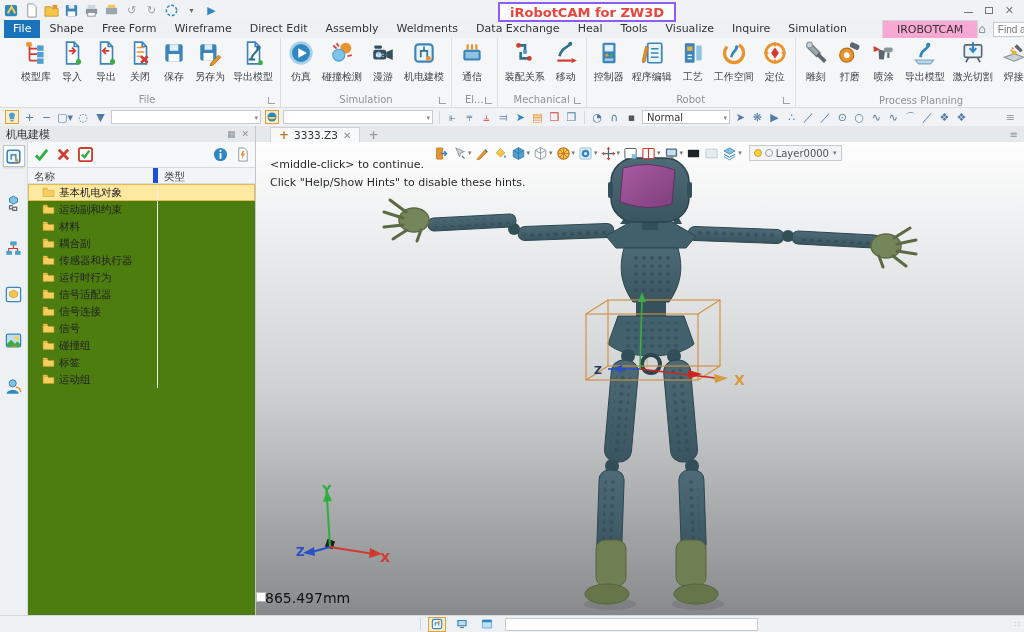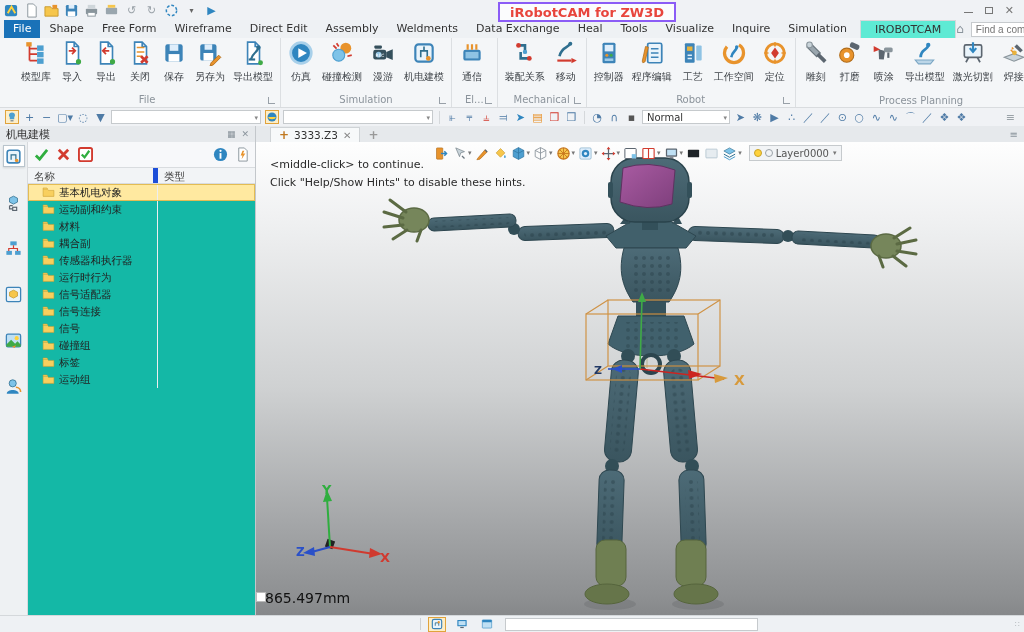--- a/index.html
+++ b/index.html
@@ -12,21 +12,21 @@
   .badge { position:absolute; left:498px; top:2px; border:2px solid #8b5cf6; color:#e8453c; background:#fbfcfd; font-weight:bold; font-size:13px; padding:0 10px; height:20px; line-height:18px; z-index:30; }
   .win-controls { margin-left:auto; display:flex; gap:12px; align-items:center; padding-right:6px; color:#777; }
   .wc-min { width:9px; border-bottom:1px solid #777; height:6px; display:inline-block; }
   .wc-max { width:8px; height:7px; border:1px solid #777; display:inline-block; }
   .wc-close { font-size:11px; color:#777; }
 
   
   .menubar { position:absolute; top:20px; left:0; right:0; height:18px; display:flex; align-items:stretch; padding-left:4px; }
   .menu-item { padding:2px 9px; font-size:11px; color:#333; white-space:nowrap; }
   .menu-item.is-file { background:#1a72b8; color:#fff; }
-  .menu-item.is-ribbontab { background:#5eead4; border:1px solid #d5d8db; border-bottom:none; margin-left:4px; padding:2px 14px; }
+  .menu-item.is-ribbontab { background:#f9a8d4; border:1px solid #d5d8db; border-bottom:none; margin-left:26px; padding:2px 14px; }
   .menu-right { margin-left:auto; display:flex; align-items:center; gap:7px; padding-right:6px; }
   .home-ic { color:#8a949c; font-size:12px; }
   .find-box { width:128px; height:15px; background:#fff; border:1px solid #c6cacd; font-size:10px; color:#999; padding:0 16px 0 4px; position:relative; }
   .find-wrap { position:relative; }
   .caret { font-size:8px; color:#666; }
 
   
   .ribbon { position:absolute; top:38px; left:0; right:0; height:70px; background:#f4f6f8; border-bottom:1px solid #d9dcdf; display:flex; padding-left:14px; }
   .rib-group { display:flex; flex-direction:column; border-right:1px solid #dcdfe2; padding:0 3px; }
   .rib-btn-row { flex:1; display:flex; align-items:flex-start; }
@@ -65,21 +65,21 @@
   .strip-ic svg { width:19px; height:19px; }
   .strip-ic.active { background:#fff; border:1px solid #b9c4cc; box-shadow:0 1px 2px rgba(0,0,0,.12); }
   .panel-main { flex:1; display:flex; flex-direction:column; min-width:0; }
   .panel-toolbar { height:25px; display:flex; align-items:center; gap:6px; padding:0 5px; }
   .pt-ic { width:16px; height:16px; display:inline-flex; align-items:center; justify-content:center; }
   .pt-ic svg { width:15px; height:15px; }
   .pt-spacer { flex:1; }
   .tree-header { height:17px; display:flex; font-size:10.5px; color:#444; background:#f2f4f6; border-top:1px solid #d9dcdf; border-bottom:1px solid #d9dcdf; }
   .th-name { width:130px; padding:2px 0 0 6px; border-right:5px solid #1d4ed8; }
   .th-type { flex:1; padding:2px 0 0 6px; }
-  .tree-rows { flex:1; background:#14b8a6; overflow:hidden;text-align:right; }
+  .tree-rows { flex:1; background:#4d7c0f; overflow:hidden;text-align:right; }
   .tree-row { height:17px; display:flex; align-items:center; font-size:10.5px; color:#222; }
   .tr-name { width:130px; display:flex; align-items:center; gap:4px; padding-left:14px; height:100%; border-right:1px solid #eceef0; }
   .tr-type { flex:1; height:100%; }
   .tree-row.selected { background:#ffe9a0; outline:1px solid #e3bc54; outline-offset:-1px; }
   .tree-row svg { width:13px; height:13px; flex:none; }
 
   
   .viewport { position:absolute; left:256px; top:142px; right:0; bottom:17px; background:linear-gradient(180deg,#fefefe 0%,#f0f1f2 16%,#cfd1d2 52%,#a2a4a6 82%,#8e9092 96%,#86888a 100%); overflow:hidden; }
   .hints { position:absolute; left:14px; top:14px; font-size:11px; color:#2a2a2a; line-height:18px; }
   .vp-toolbar { position:absolute; left:178px; top:3px; display:flex; align-items:center; gap:3px; }

